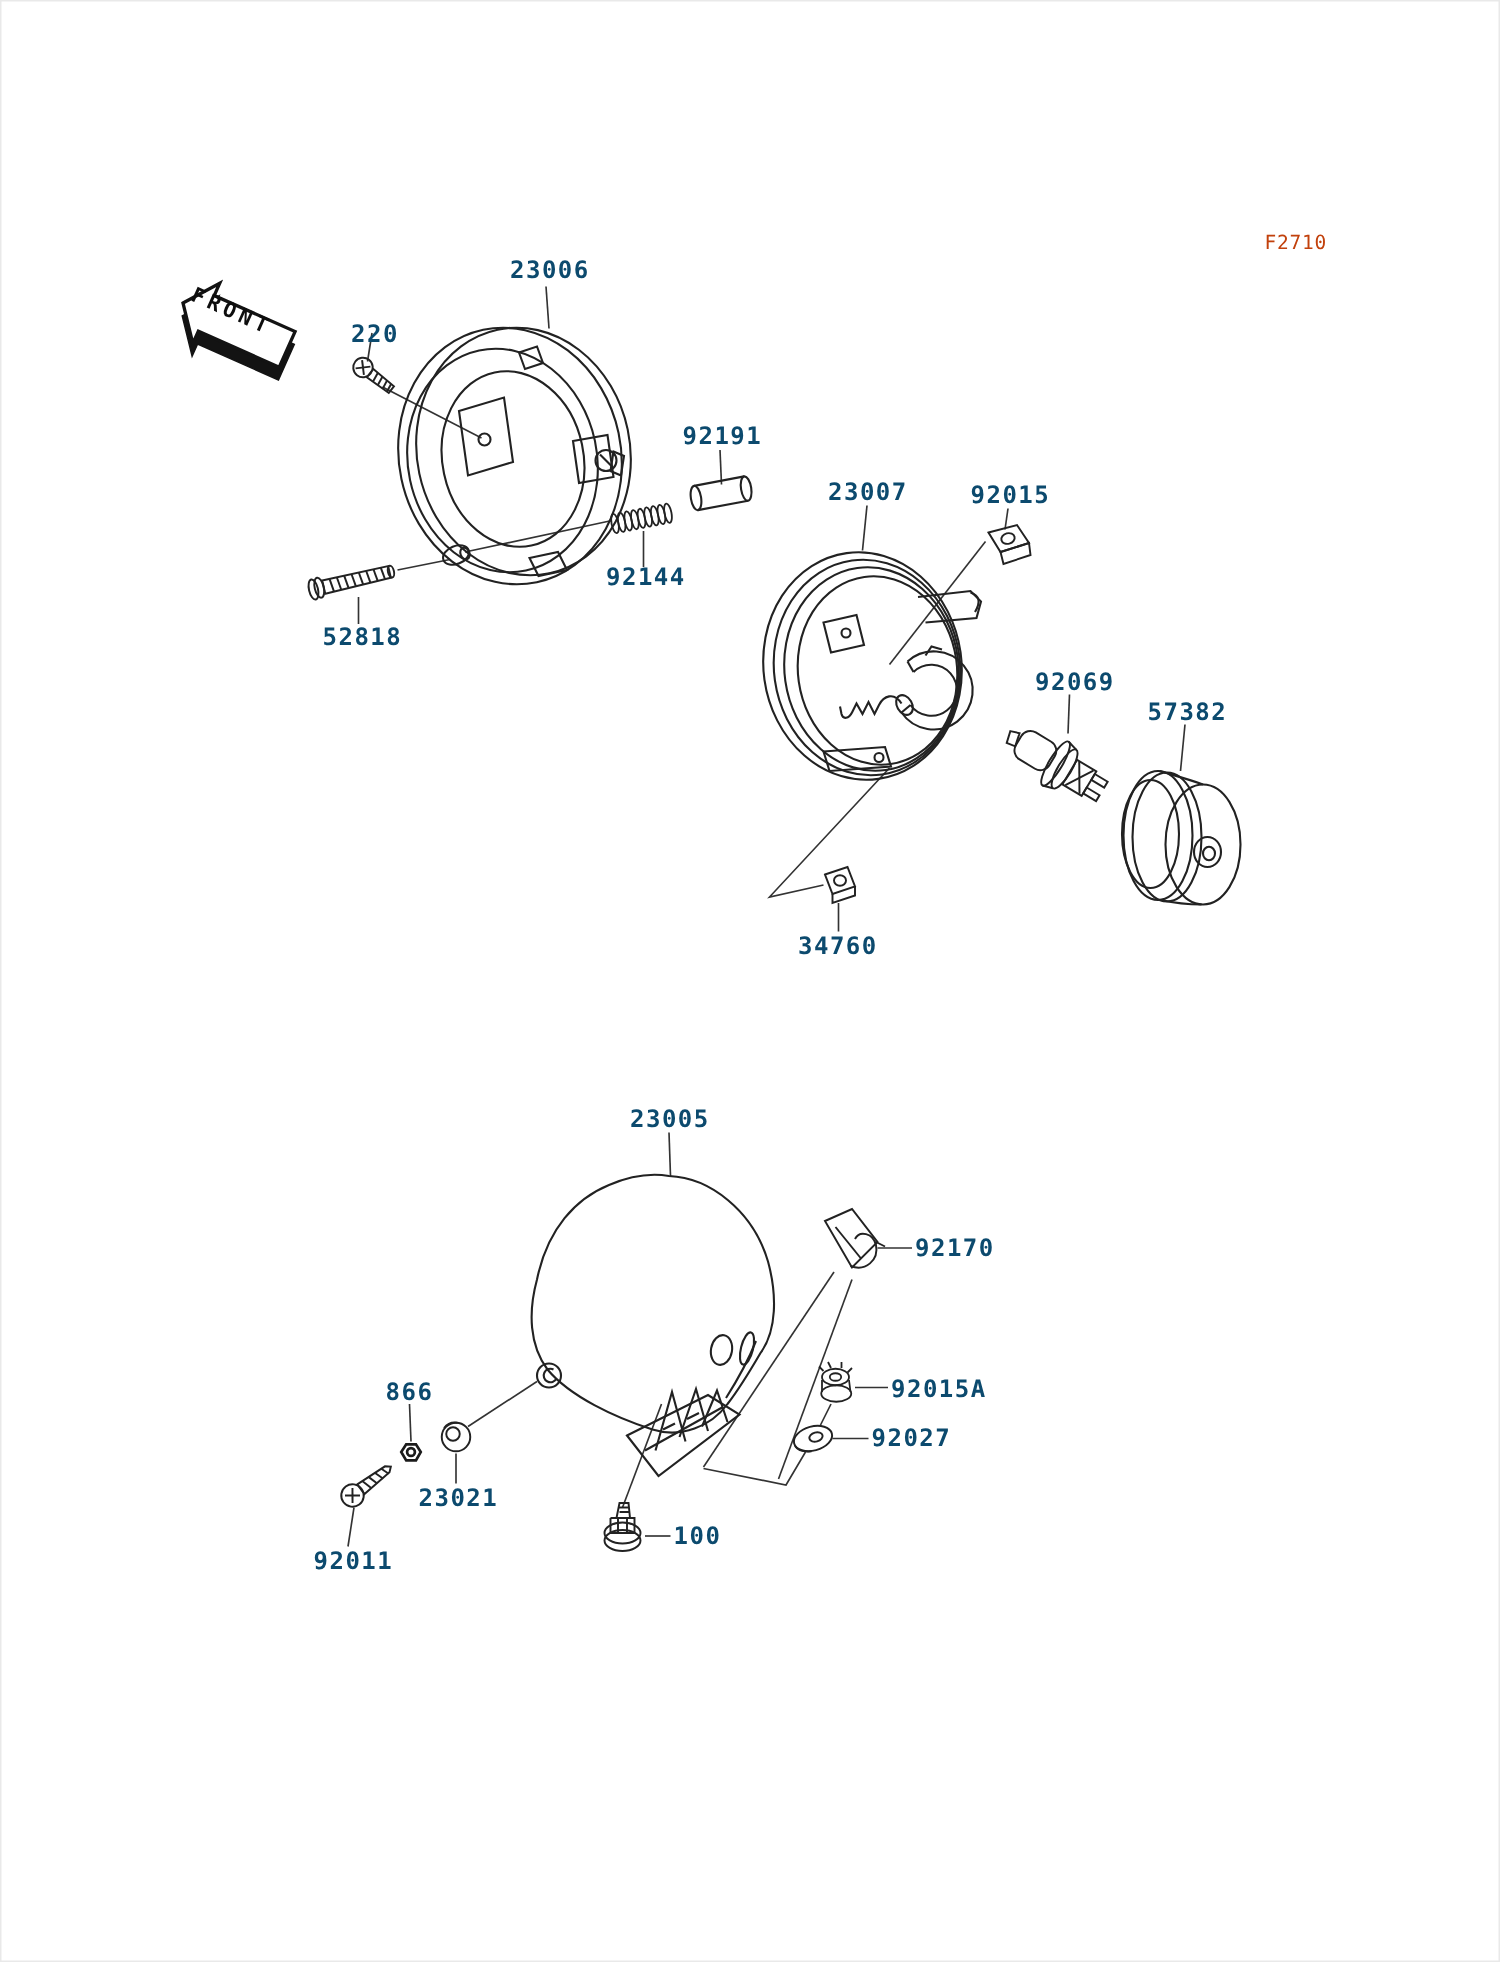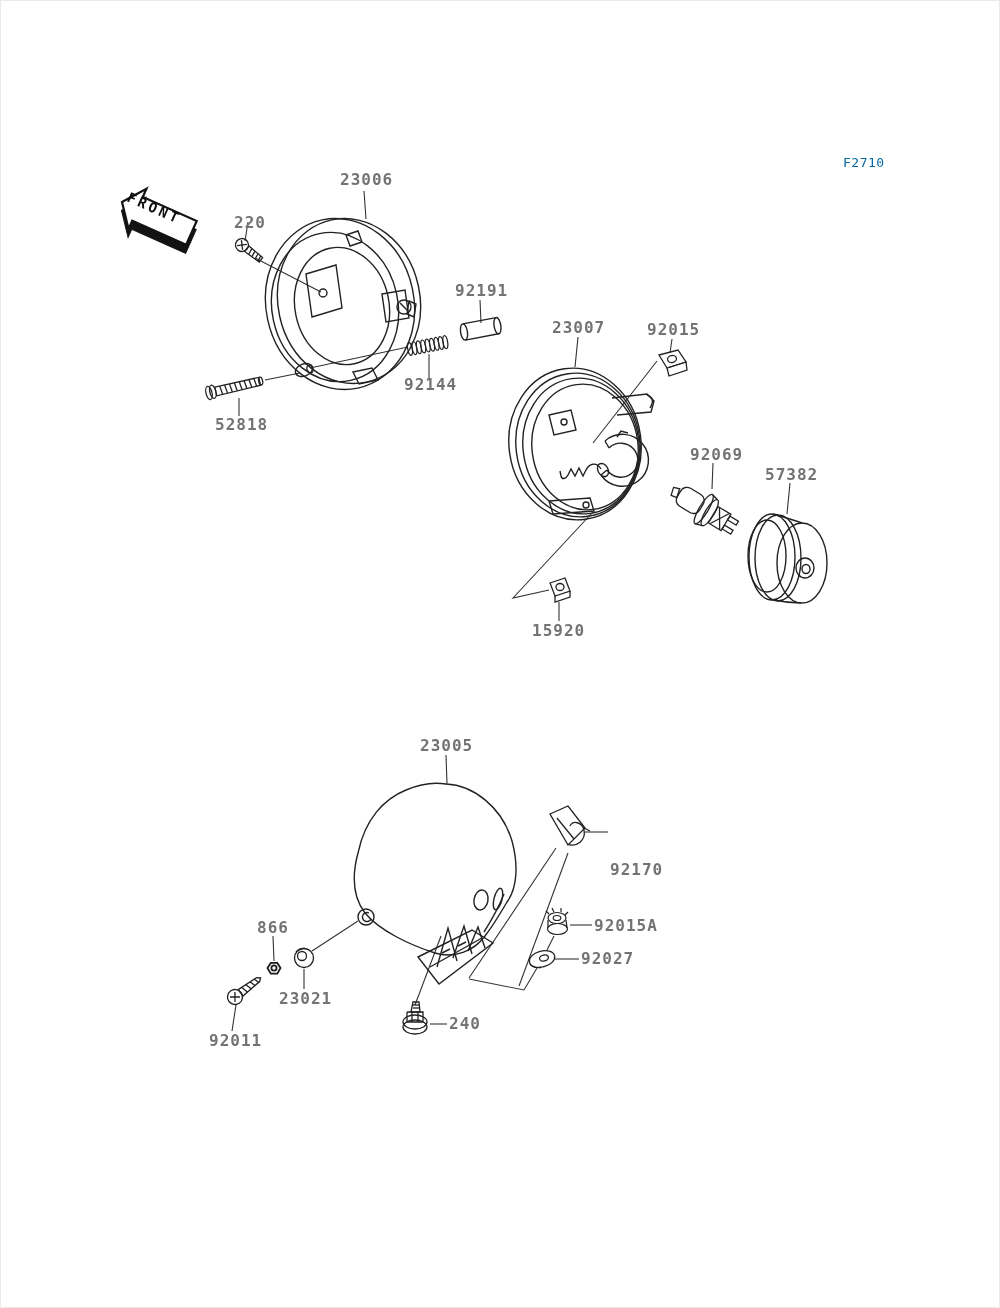--- a/index.html
+++ b/index.html
@@ -4,25 +4,25 @@
 <style>
   html,body{margin:0;padding:0;background:#ffffff;}
   .page{
     position:relative;width:1000px;height:1308px;background:#fff;
     font-family:"DejaVu Sans Mono","Liberation Mono",monospace;
     overflow:hidden;border:1px solid #e9e9e9;box-sizing:border-box;
   }
   svg.art{position:absolute;left:0;top:0;}
   .lbl{
     position:absolute;font-size:16px;font-weight:700;letter-spacing:1px;
-    color:#737373;white-space:nowrap;line-height:1;
+    color:#0c4a6e;white-space:nowrap;line-height:1;
   }
   .code{
     position:absolute;font-size:13px;font-weight:400;letter-spacing:0.5px;
-    color:#0369a1;white-space:nowrap;line-height:1;
+    color:#c2410c;white-space:nowrap;line-height:1;
   }
   .front{
     position:absolute;left:130px;top:189px;
     transform:rotate(24deg);transform-origin:0 0;
     font-size:14px;font-weight:700;letter-spacing:3px;color:#0d0d0d;
     white-space:nowrap;line-height:1;
   }
 </style>
 </head>
 <body>
@@ -276,22 +276,22 @@
 
   <div class="lbl" style="left:339px;top:171px">23006</div>
   <div class="lbl" style="left:233px;top:214px">220</div>
   <div class="lbl" style="left:454px;top:282px">92191</div>
   <div class="lbl" style="left:551px;top:319px">23007</div>
   <div class="lbl" style="left:646px;top:321px">92015</div>
   <div class="lbl" style="left:403px;top:376px">92144</div>
   <div class="lbl" style="left:214px;top:416px">52818</div>
   <div class="lbl" style="left:689px;top:446px">92069</div>
   <div class="lbl" style="left:764px;top:466px">57382</div>
-  <div class="lbl" style="left:531px;top:622px">15920</div>
+  <div class="lbl" style="left:531px;top:622px">34760</div>
   <div class="lbl" style="left:419px;top:737px">23005</div>
-  <div class="lbl" style="left:609px;top:861px">92170</div>
+  <div class="lbl" style="left:609px;top:823px">92170</div>
   <div class="lbl" style="left:593px;top:917px">92015A</div>
   <div class="lbl" style="left:580px;top:950px">92027</div>
   <div class="lbl" style="left:256px;top:919px">866</div>
   <div class="lbl" style="left:278px;top:990px">23021</div>
   <div class="lbl" style="left:208px;top:1032px">92011</div>
-  <div class="lbl" style="left:448px;top:1015px">240</div>
+  <div class="lbl" style="left:448px;top:1015px">100</div>
 </div>
 
 </body></html>

